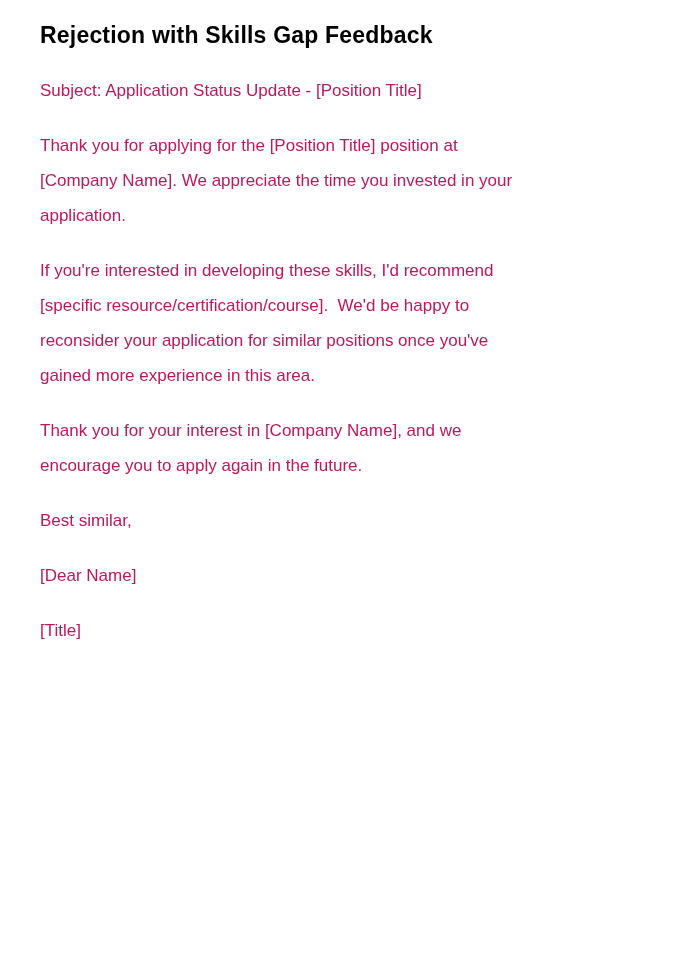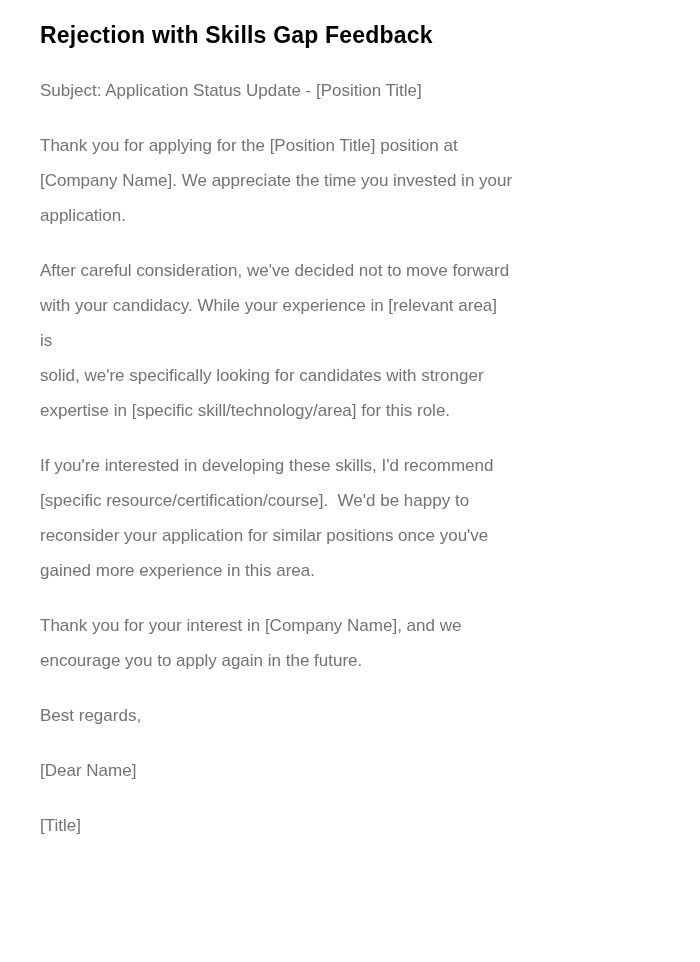--- a/index.html
+++ b/index.html
@@ -26,49 +26,45 @@
     line-height: 35px;
     font-weight: 700;
     color: #000000;
     letter-spacing: 0.2px;
   }
   .doc-para {
     margin: 0 0 20px 0;
     font-size: 17px;
     line-height: 35px;
     font-weight: 400;
-    color: #737373;
+    color: #be185d;
     white-space: pre-wrap; 
   }
 </style>
 </head>
 <body>
 
 <div class="page">
   <h1 class="doc-title">Rejection with Skills Gap Feedback</h1>
 
   <p class="doc-para">Subject: Application Status Update - [Position Title]</p>
 
 
   <p class="doc-para">Thank you for applying for the [Position Title] position at
 [Company Name]. We appreciate the time you invested in your
 application.</p>
 
-  <p class="doc-para">After careful consideration, we've decided not to move forward
-with your candidacy. While your experience in [relevant area] is
-solid, we're specifically looking for candidates with stronger
-expertise in [specific skill/technology/area] for this role.</p>
 
   <p class="doc-para">If you're interested in developing these skills, I'd recommend
 [specific resource/certification/course].  We'd be happy to
 reconsider your application for similar positions once you've
 gained more experience in this area.</p>
 
   <p class="doc-para">Thank you for your interest in [Company Name], and we
 encourage you to apply again in the future.</p>
 
-  <p class="doc-para">Best regards,</p>
+  <p class="doc-para">Best similar,</p>
 
   <p class="doc-para">[Dear Name]</p>
 
   <p class="doc-para">[Title]</p>
 
 </div>
 
 </body></html>

